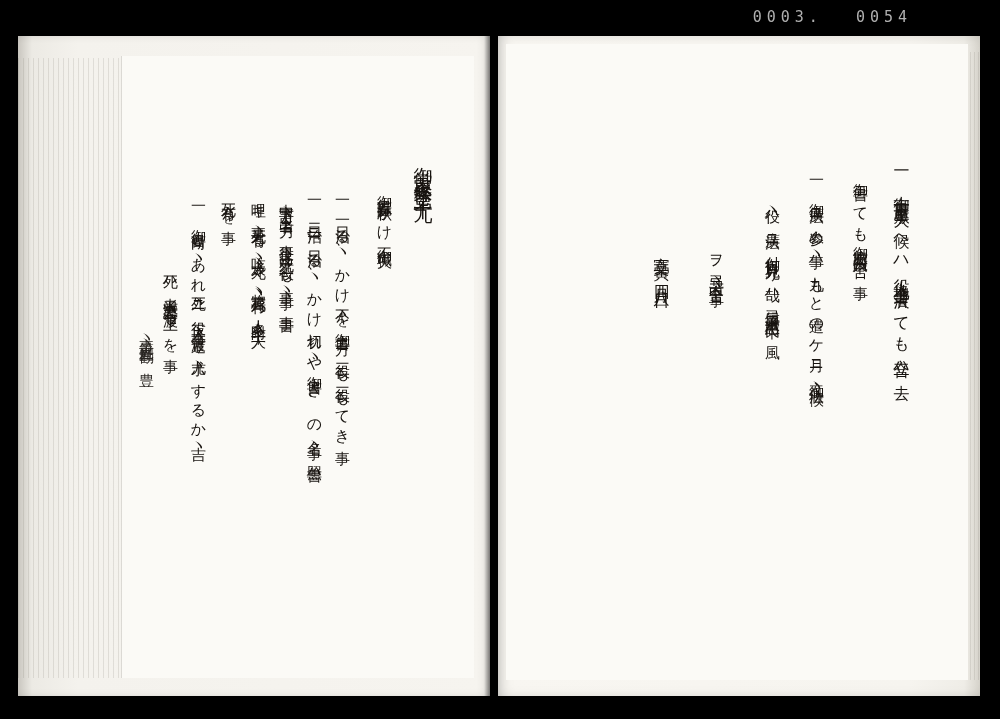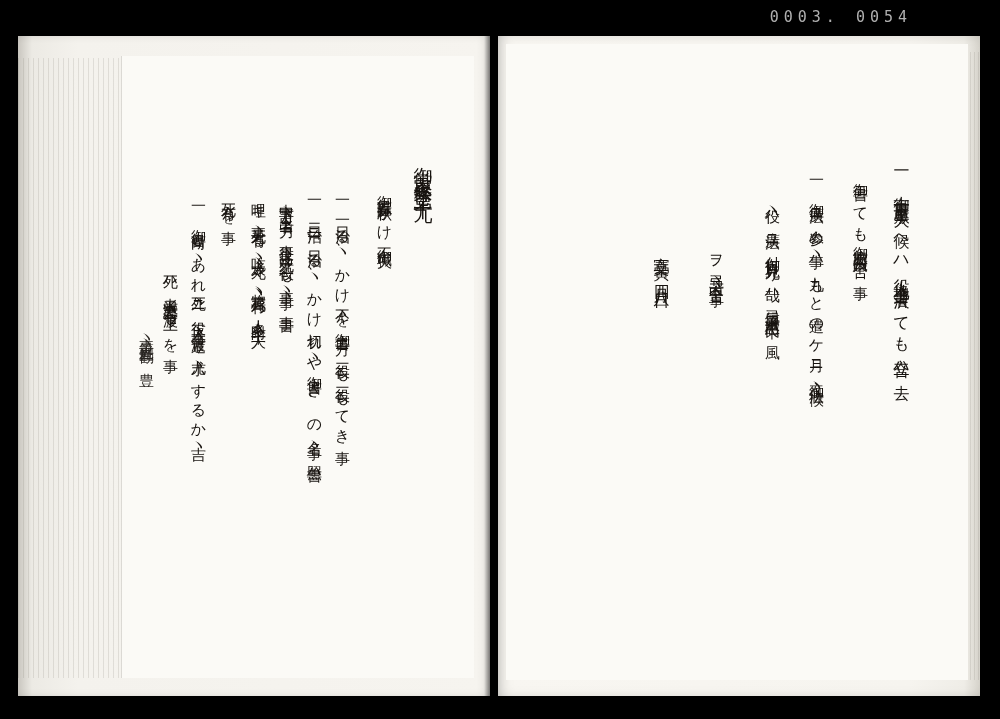--- a/index.html
+++ b/index.html
@@ -33,21 +33,21 @@
     padding-right: 88px;
     box-sizing: border-box;
   }
   .film-number {
     color: #cfcfcf;
     font-family: "DejaVu Sans Mono", monospace;
     font-size: 15px;
     letter-spacing: 5px;
     opacity: 0.85;
   }
-  .film-number + .film-number { margin-left: 16px; }
+  .film-number + .film-number { margin-left: 33px; }
 
   
   .book {
     position: absolute;
     left: 18px;
     top: 36px;
     width: 962px;
     height: 660px;
   }
   .page {

